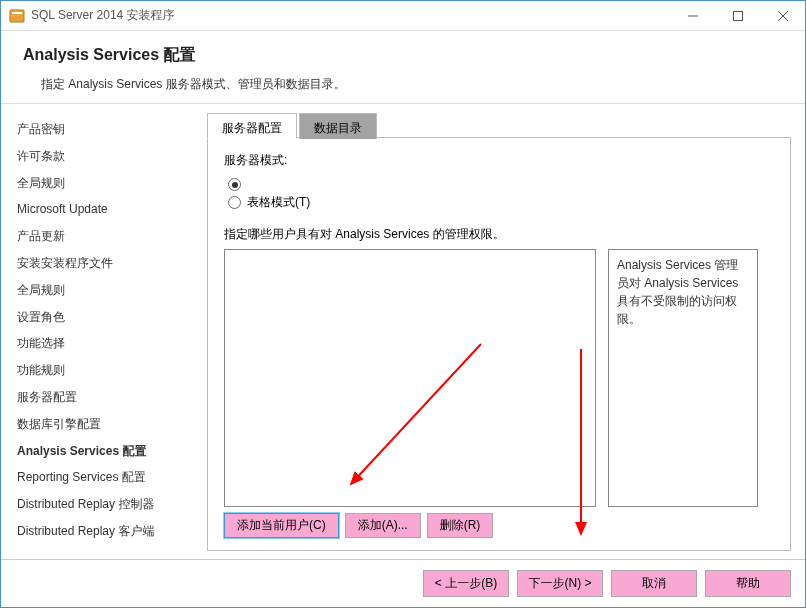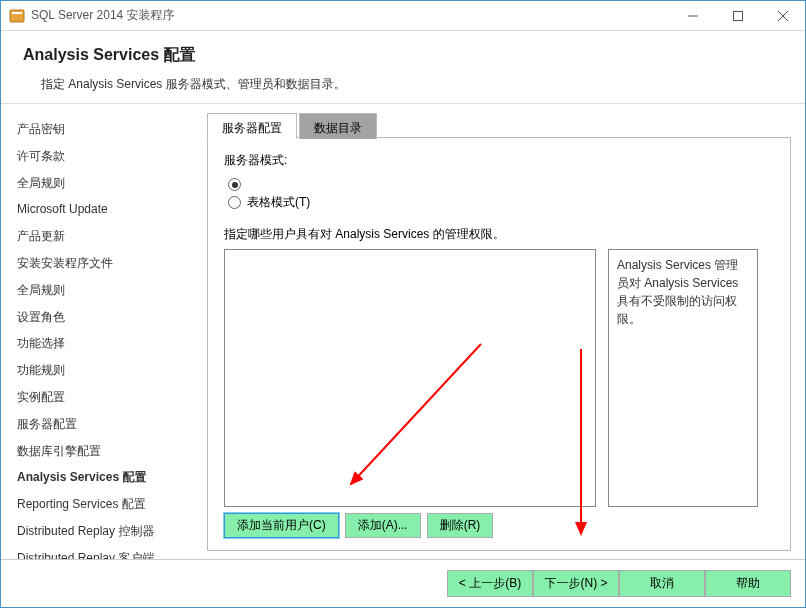--- a/index.html
+++ b/index.html
@@ -161,37 +161,37 @@
   font-size: 12px;
   color: #333;
   line-height: 1.5;
 }
 .btn-row {
   display: flex;
   gap: 6px;
   margin-top: 6px;
 }
 .btn {
-  background: #86efac;
+  background: #f9a8d4;
   border: 1px solid #aaa;
   padding: 3px 12px;
   font-size: 12px;
   font-family: inherit;
   text-align: center;
 }
 .btn:focus-visible, .btn.highlight {
   border: 1px solid #3399dd;
   outline: 1px solid #88ccee;
 }
 .footer {
   border-top: 1px solid #ccc;
   padding: 10px 14px;
   display: flex;
   justify-content: flex-end;
-  gap: 0;
+  gap: 8px;
 }
 .footer .btn { min-width: 86px; padding: 4px 10px; }
 .arrow {
   position: absolute;
   pointer-events: none;
 }
 .arrow svg { overflow: visible; }
 </style>
 </head>
 <body>
@@ -236,21 +236,20 @@
         <div class="nav-item">产品密钥</div>
         <div class="nav-item">许可条款</div>
         <div class="nav-item">全局规则</div>
         <div class="nav-item">Microsoft Update</div>
         <div class="nav-item">产品更新</div>
         <div class="nav-item">安装安装程序文件</div>
         <div class="nav-item">全局规则</div>
         <div class="nav-item">设置角色</div>
         <div class="nav-item">功能选择</div>
         <div class="nav-item">功能规则</div>
-        <div class="nav-item">实例配置</div>
         <div class="nav-item">服务器配置</div>
         <div class="nav-item">数据库引擎配置</div>
         <div class="nav-item current">Analysis Services 配置</div>
         <div class="nav-item">Reporting Services 配置</div>
         <div class="nav-item">Distributed Replay 控制器</div>
         <div class="nav-item">Distributed Replay 客户端</div>
       </div>
 
     <div class="main">
       <div class="tabstrip" id="tabstrip">

